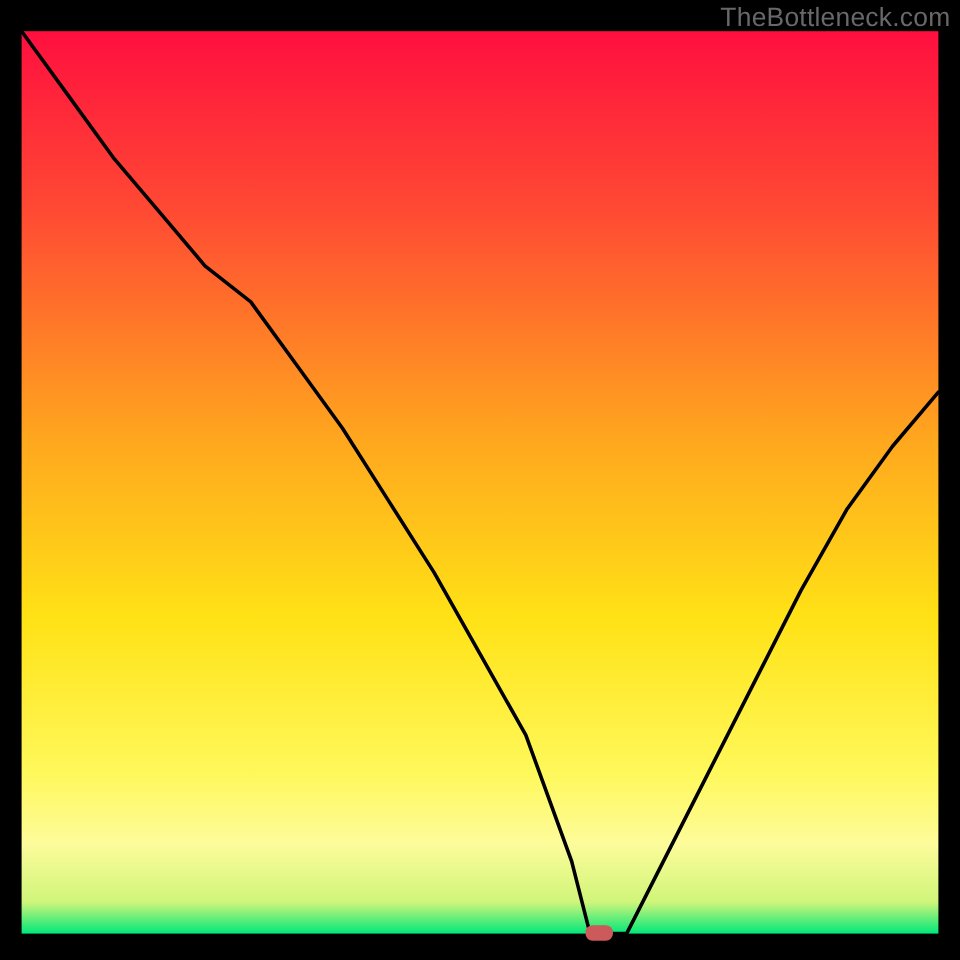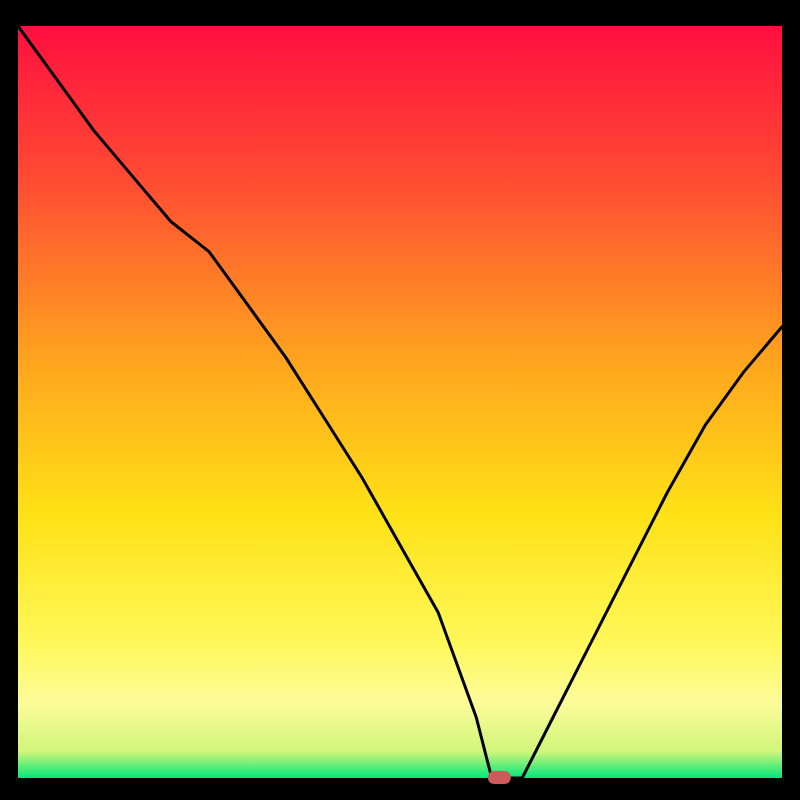--- a/index.html
+++ b/index.html
@@ -30,20 +30,21 @@
     display: block;
     position: absolute;
     top: 0;
     left: 0;
   }
 </style>
 </head>
 <body>
 
 <div class="container">
+  <div class="watermark">TheBottleneck.com</div>
 
   <svg class="chart-svg" width="800" height="800" viewBox="0 0 800 800">
     <defs>
       <linearGradient id="bgGrad" x1="0%" y1="0%" x2="0%" y2="100%">
 
       <stop offset="0%" stop-color="#ff0f3f"></stop>
           <stop offset="20%" stop-color="#ff4a33"></stop>
           <stop offset="45%" stop-color="#ffa61e"></stop>
           <stop offset="65%" stop-color="#ffe216"></stop>
           <stop offset="82%" stop-color="#fff85a"></stop>

